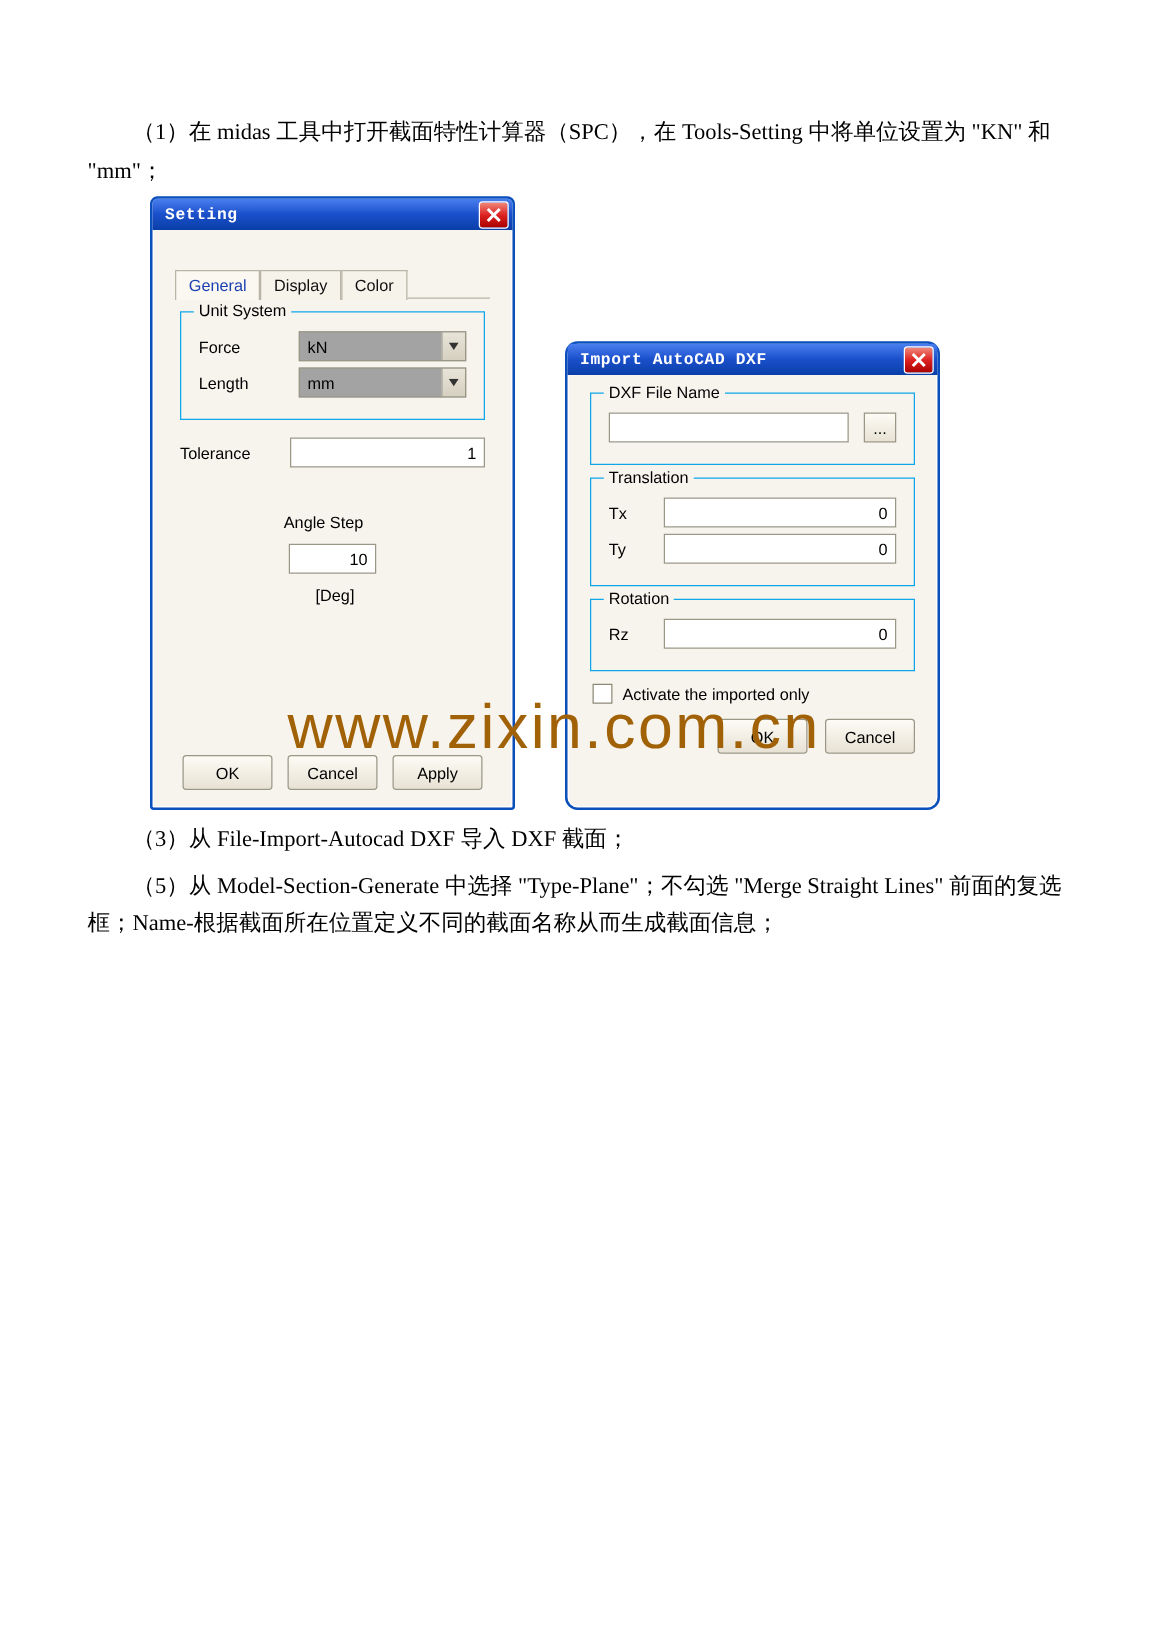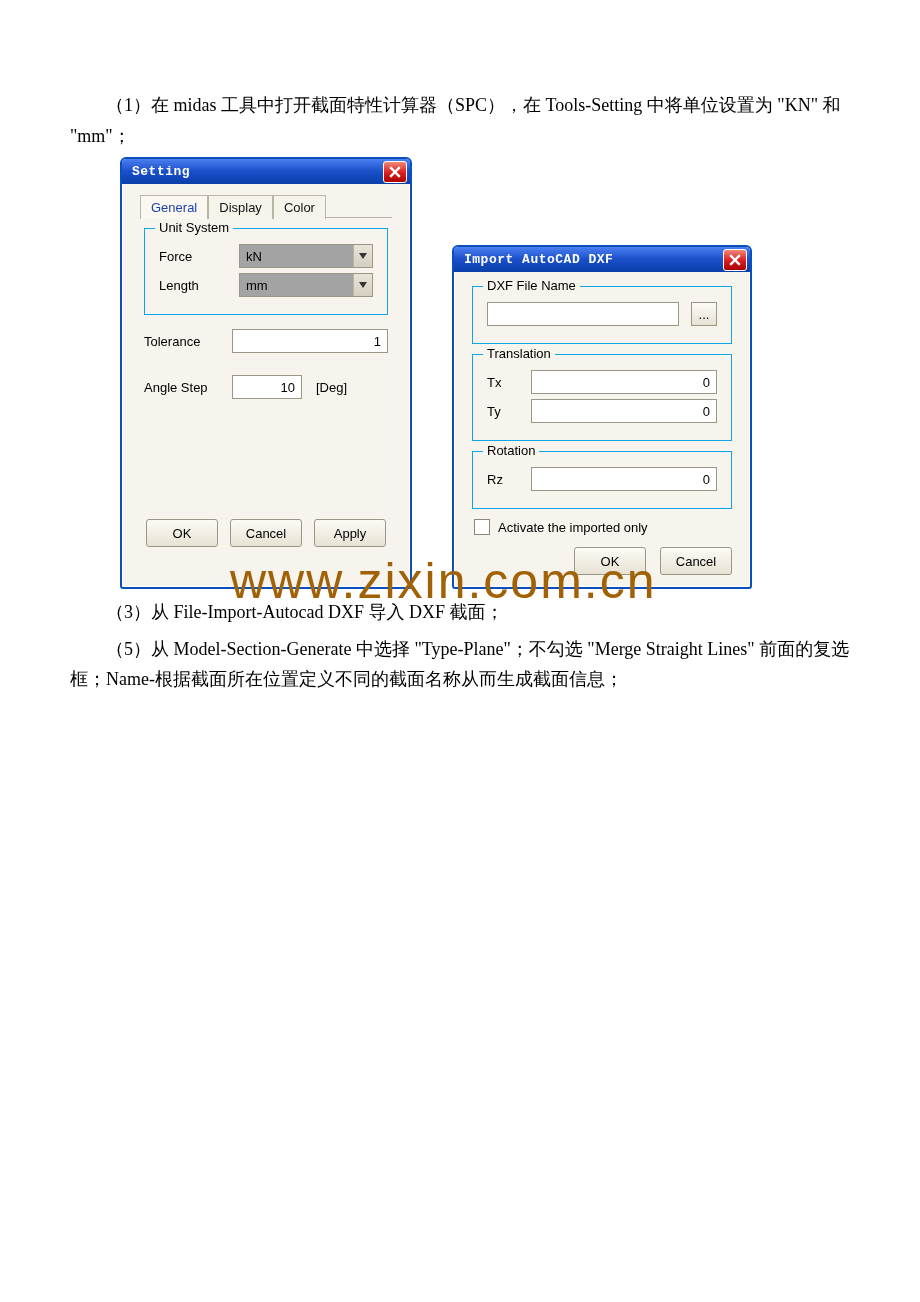--- a/index.html
+++ b/index.html
@@ -49,21 +49,21 @@
   .closebtn {
     width: 22px; height: 20px;
     background: linear-gradient(#f08a7a, #d22, #a00);
     border: 1px solid #fff;
     border-radius: 3px;
     display: flex; align-items: center; justify-content: center;
   }
   .closebtn svg { width: 12px; height: 12px; }
   
   .setting-win { width: 288px; }
-  .setting-body { padding: 10px 18px 14px 18px; }
+  .setting-body { padding: 31px 18px 14px 18px; }
   .tabs { margin-bottom: 10px; }
   .tab {
     display: inline-block;
     padding: 4px 10px;
     border: 1px solid #b8b4a6;
     border-bottom: none;
     background: #f6f3eb;
     position: relative;
     top: 1px;
     color: #111;
@@ -117,21 +117,21 @@
   .btnbar { display:flex; gap: 12px; justify-content:center; margin-top: 120px; }
   .btn {
     min-width: 70px;
     height: 26px;
     border: 1px solid #9a9787;
     border-radius: 3px;
     background: linear-gradient(#fdfbf5,#e7e2d4);
     display:flex; align-items:center; justify-content:center;
   }
   
-  .import-win { width: 296px; margin-top: 88px; }
+  .import-win { width: 296px; margin-top: 116px; border-radius: 10px; }
   .import-body { padding: 10px 14px 12px 14px; }
   .browse {
     width: 24px; height: 22px;
     border: 1px solid #9a9787;
     background: linear-gradient(#fdfbf5,#e7e2d4);
     display:flex; align-items:center; justify-content:center;
     margin-left: 4px;
   }
   .chkrow { display:flex; align-items:center; gap:8px; margin: 10px 0 12px 6px; }
   .chk { width:14px; height:14px; border:1px solid #8c8876; background:#fff; }
@@ -197,21 +197,21 @@
               </div>
             </div>
           </div>
         </div>
         <div class="field-row">
           <span class="lbl2">Tolerance</span>
           <div class="textbox" style="flex:1">
               <span>1</span>
             </div>
         </div>
-        <div class="field-row" style="margin-top:22px;">
+        <div class="field-row" style="margin-top:36px;flex-direction:column;">
           <span class="lbl2">Angle Step</span>
           <div class="textbox" style="width:56px">
               <span>10</span>
             </div>
           <span class="deg">[Deg]</span>
         </div>
         <div class="btnbar">
           <div class="btn">OK</div>
           <div class="btn">Cancel</div>
           <div class="btn">Apply</div>

